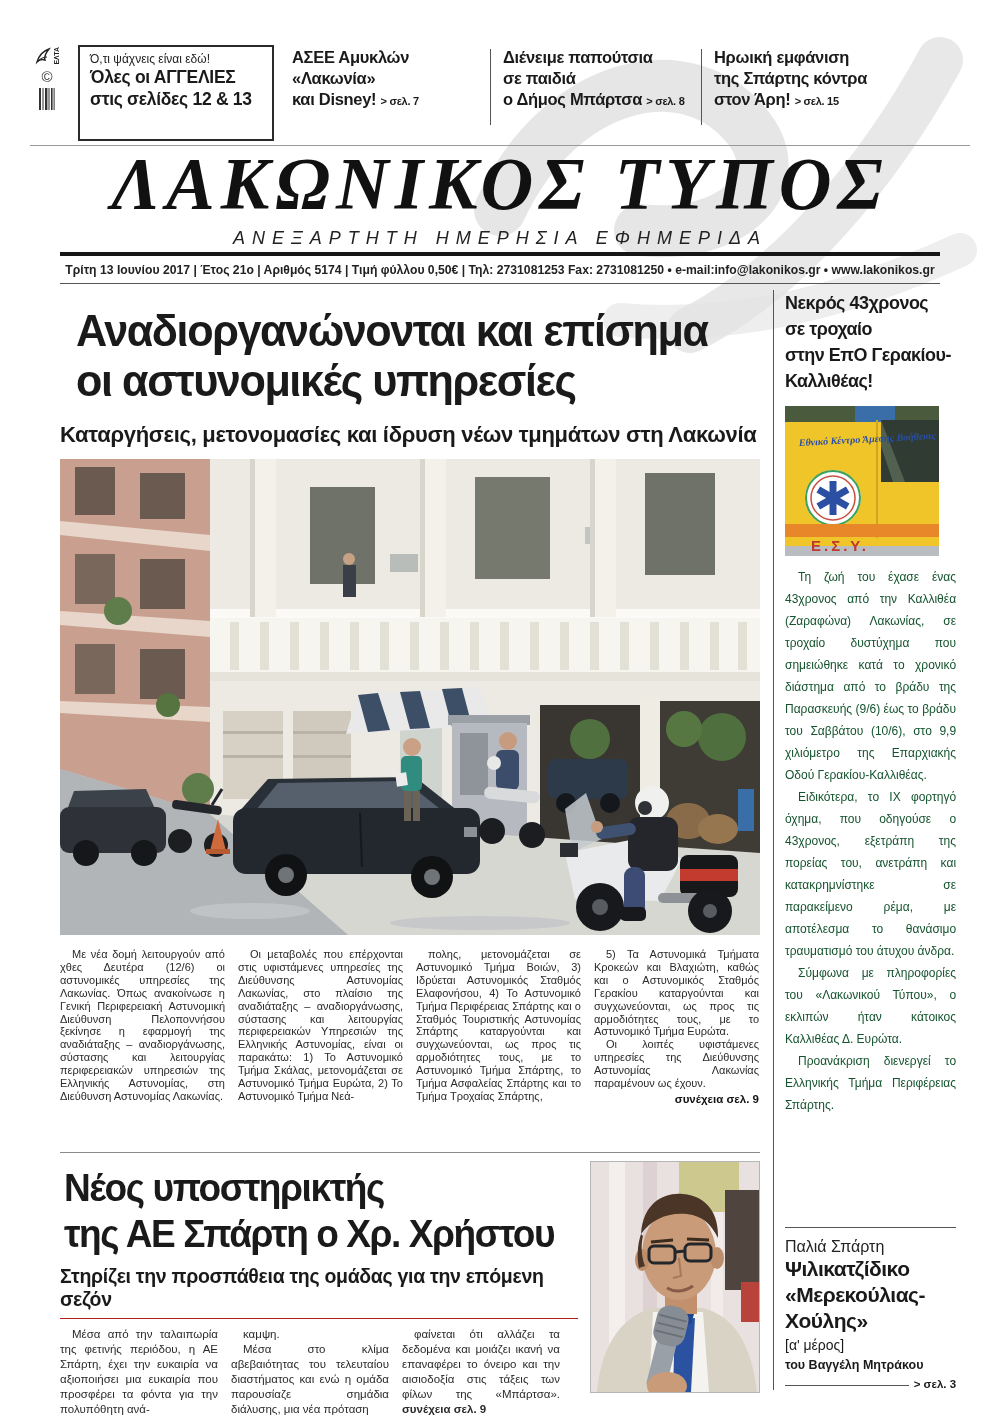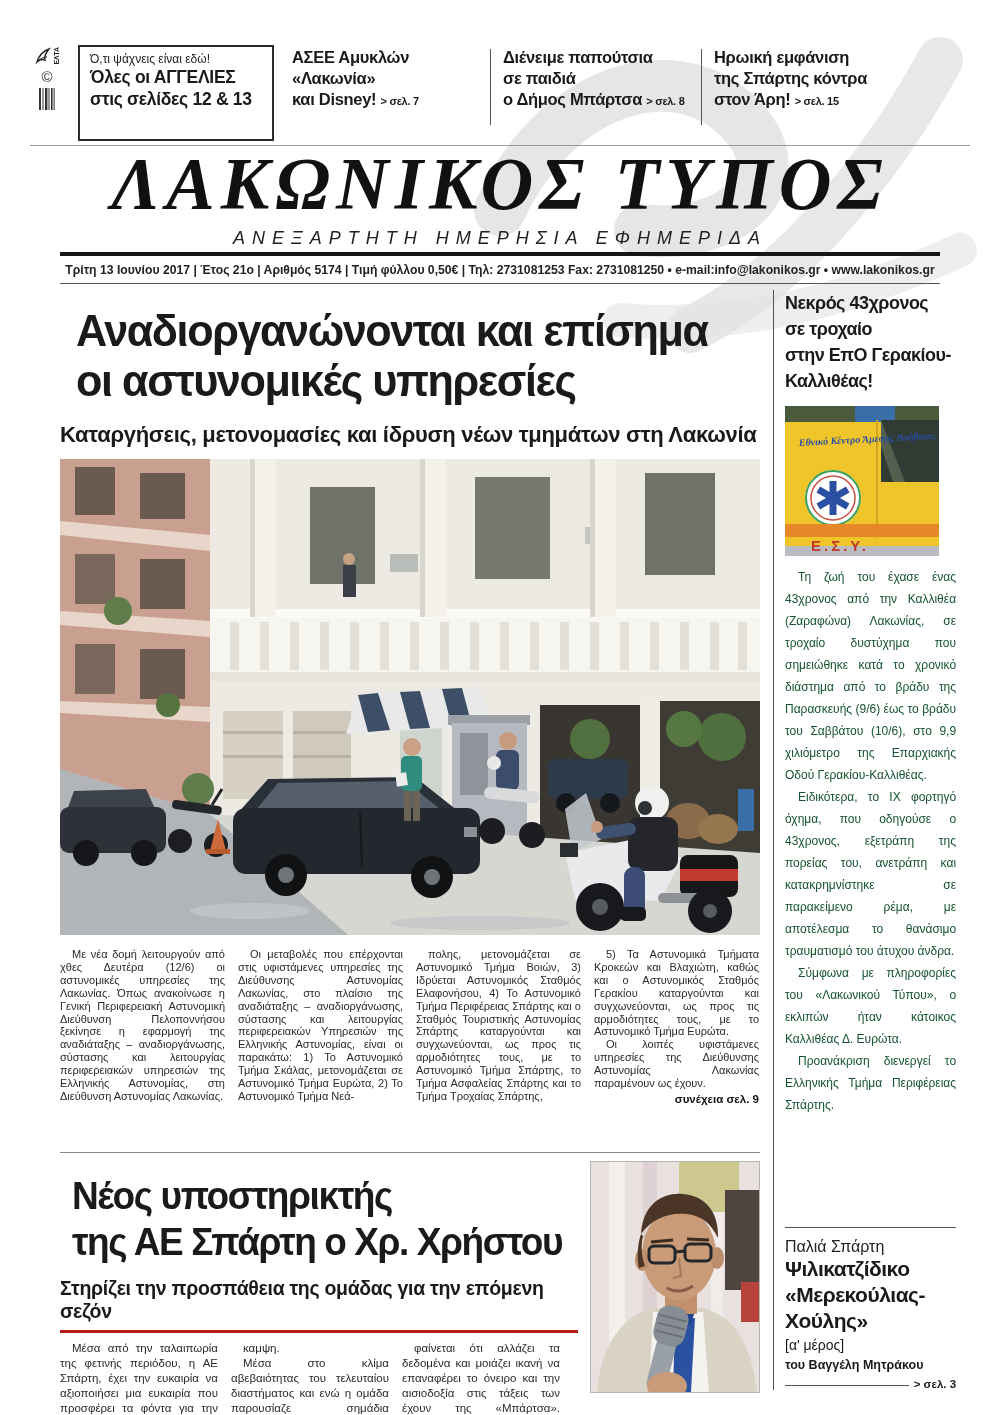--- a/index.html
+++ b/index.html
@@ -44,21 +44,21 @@
   .bcol{width:165px;flex:none;font-size:11px;line-height:12.9px;text-align:justify;color:#2a2a2a;}
   .bcol p{margin:0;text-indent:12px;}
   .cont-r{display:block;text-align:right;font-weight:bold;font-size:11.5px;margin-top:3px;color:#111;}
   .sep{border:none;border-top:1px solid #8a8a8a;margin:4px 0 8px;}
 
   .sports{display:flex;gap:12px;}
   .sports-left{width:518px;flex:none;}
   .h2line{font-size:39px;line-height:46px;font-weight:bold;letter-spacing:-1.5px;white-space:nowrap;
           transform:scaleX(.95);transform-origin:left;}
   .subhead2{font-size:19.5px;font-weight:bold;letter-spacing:-0.3px;margin-top:8px;
-            border-bottom:3px solid #b91c1c;padding-bottom:7px;}
+            border-bottom:1px solid #b91c1c;padding-bottom:7px;}
   .sports-cols{display:flex;gap:13px;margin-top:8px;}
   .scol{width:158px;flex:none;font-size:11.5px;line-height:15px;text-align:justify;color:#2a2a2a;}
   .scol p{margin:0;text-indent:12px;}
   .cont-i{font-weight:bold;}
   .portrait{width:168px;height:230px;border:1px solid #b5b5b5;background:#eee;flex:none;}
 
   
   .sidebar{flex:1;border-left:1px solid #555;padding-left:11px;display:flex;flex-direction:column;}
   .sb-headline .hl{font-size:18.5px;line-height:26px;font-weight:bold;letter-spacing:-0.5px;white-space:nowrap;
                    transform:scaleX(.97);transform-origin:left;}
@@ -317,35 +317,35 @@
           <p>Οι λοιπές υφιστάμενες υπηρεσίες της Διεύθυνσης Αστυνομίας Λακωνίας παραμένουν ως έχουν.</p>
           <span class="cont-r">συνέχεια σελ. 9</span>
         </div>
       </div>
 
       <hr class="sep">
 
       
       <section class="sports">
         <div class="sports-left">
-          <h2 style="margin:12px">
+          <h2 style="margin:4px">
             <div class="h2line">Νέος υποστηρικτής</div>
             <div class="h2line">της ΑΕ Σπάρτη ο Χρ. Χρήστου</div>
           </h2>
           <div class="subhead2">Στηρίζει την προσπάθεια της ομάδας για την επόμενη σεζόν</div>
           <div class="sports-cols">
             <div class="scol">
               <p>Μέσα από την ταλαιπωρία της φετινής περιόδου, η ΑΕ Σπάρτη, έχει την ευκαιρία να αξιοποιήσει μια ευκαιρία που προσφέρει τα φόντα για την πολυπόθητη ανά-</p>
             </div>
             <div class="scol">
               <p>καμψη.</p>
               <p>Μέσα στο κλίμα αβεβαιότητας του τελευταίου διαστήματος και ενώ η ομάδα παρουσίαζε σημάδια διάλυσης, μια νέα  πρόταση</p>
             </div>
             <div class="scol">
-              <p><span>φαίνεται ότι αλλάζει τα δεδομένα και μοιάζει ικανή να επαναφέρει το όνειρο και την αισιοδοξία στις τάξεις των έχουν της «Μπάρτσα».</span>
+              <p><span>φαίνεται ότι αλλάζει τα δεδομένα και μοιάζει ικανή να επαναφέρει το όνειρο και την αισιοδοξία στις τάξεις των φίλων της «Μπάρτσα».</span>
                 <span class="cont-i">συνέχεια σελ. 9</span></p>
             </div>
           </div>
         </div>
 
         <svg class="portrait" viewBox="0 0 168 230">
           <rect width="168" height="230" fill="#e9e0e0"></rect>
           <rect x="18" y="0" width="16" height="230" fill="#f3efed"></rect>
           <rect x="52" y="0" width="14" height="230" fill="#ddd1d3"></rect>
           <rect x="120" y="0" width="12" height="230" fill="#f1ebe9"></rect>

